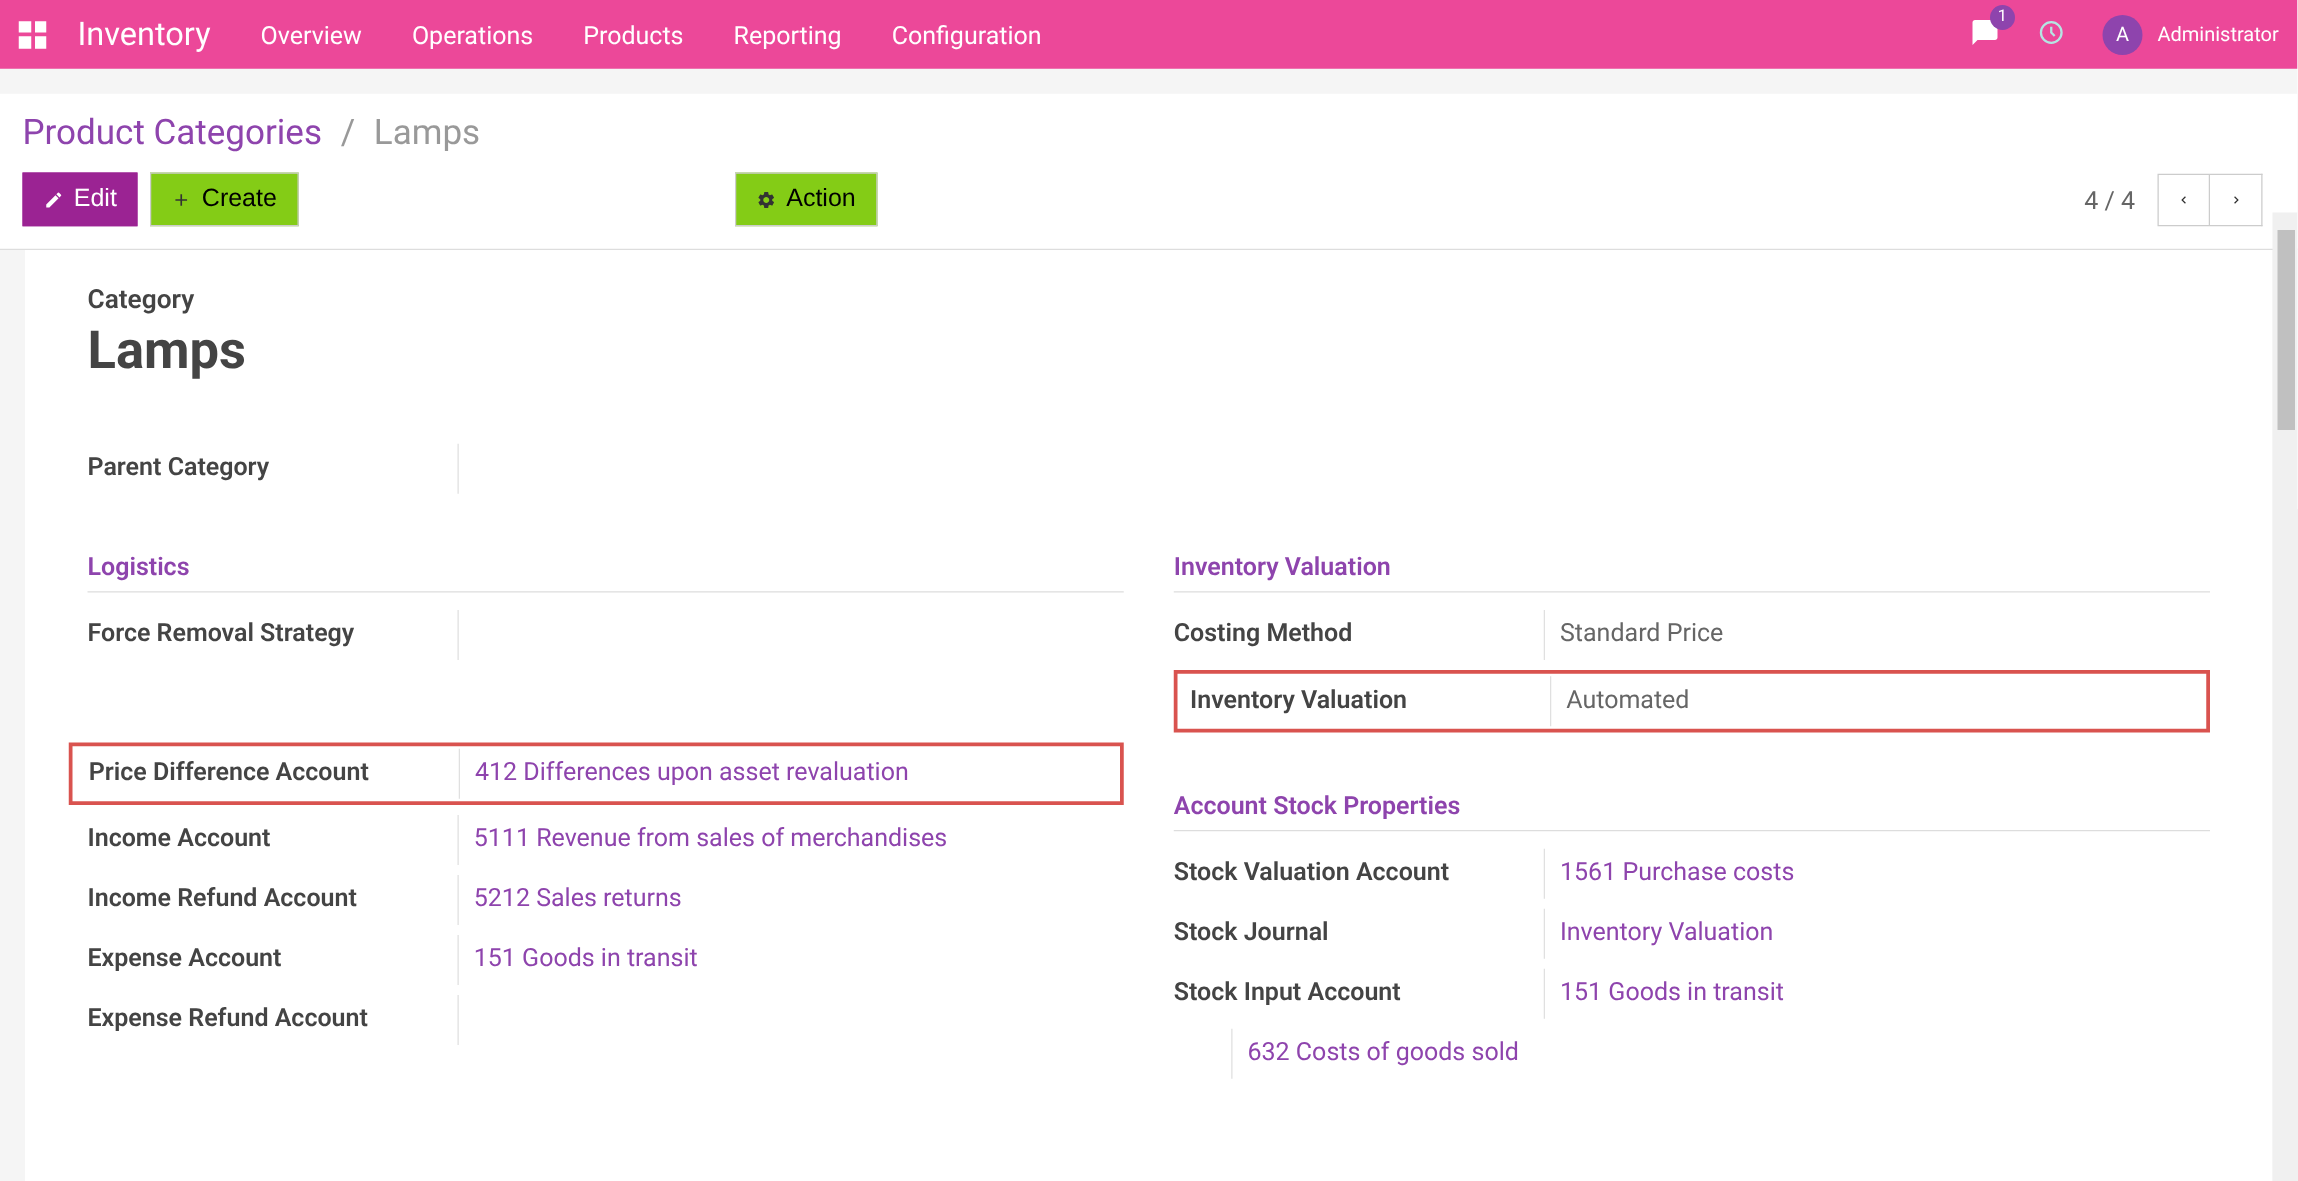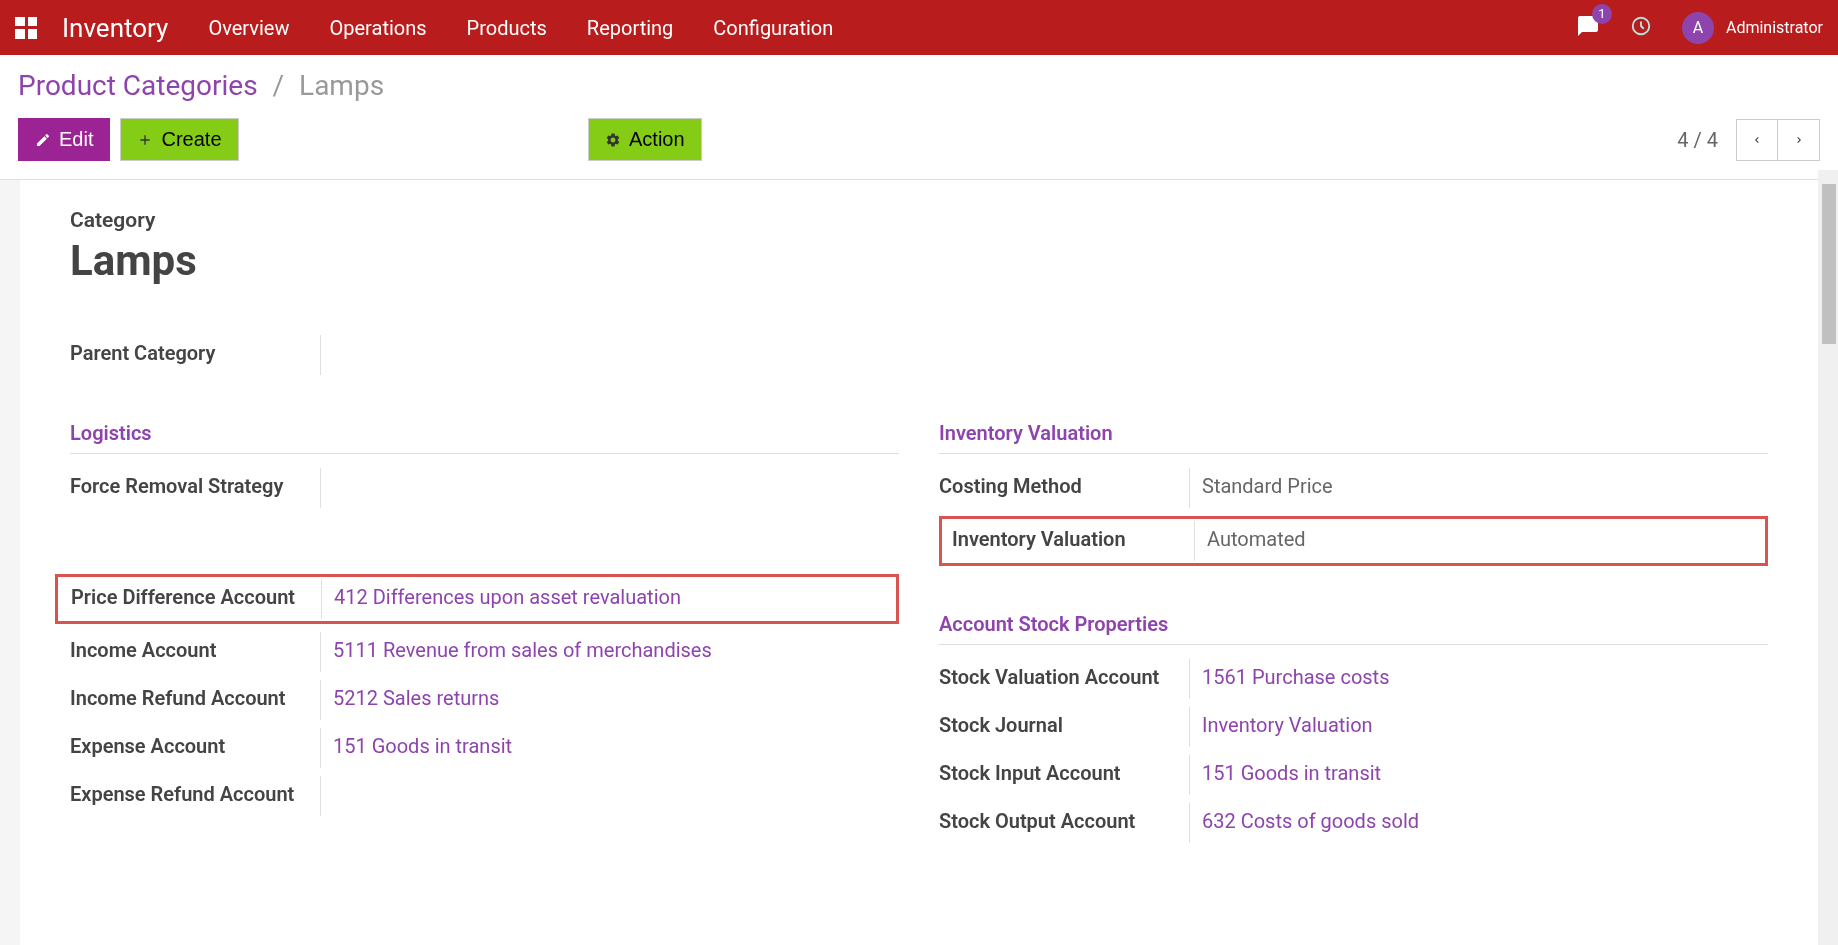--- a/index.html
+++ b/index.html
@@ -5,21 +5,21 @@
 * { margin: 0; padding: 0; box-sizing: border-box; }
 body {
   font-family: -apple-system, BlinkMacSystemFont, "Segoe UI", Roboto, "Helvetica Neue", Arial, sans-serif;
   background: #f5f5f5;
   width: 1838px;
   height: 945px;
   overflow: hidden;
   position: relative;
 }
 .topbar {
-  background: #b91c1c;
+  background: #ec4899;
   height: 55px;
   display: flex;
   align-items: center;
   padding: 0 15px;
   color: #fff;
 }
 .apps-icon {
   display: grid;
   grid-template-columns: repeat(2, 1fr);
   grid-template-rows: repeat(2, 1fr);
@@ -88,22 +88,23 @@
   background: #8e44ad;
   color: #fff;
   display: flex;
   align-items: center;
   justify-content: center;
   font-size: 16px;
 }
 .user-name { font-size: 16px; color: #fff; }
 .subheader {
   background: #fff;
-  padding: 14px 18px 18px 18px;
+  padding: 14px 28px 18px 18px;
   border-bottom: 1px solid #ddd;
+  margin-top: 20px;
 }
 .breadcrumb {
   font-size: 28px;
   margin-bottom: 16px;
 }
 .breadcrumb .bc-link { color: #8e44ad; cursor: pointer; }
 .breadcrumb .bc-sep { color: #999; margin: 0 8px; }
 .breadcrumb .bc-current { color: #999; }
 .toolbar {
   display: flex;
@@ -172,20 +173,21 @@
   width: 250px;
   flex-shrink: 0;
   padding-top: 6px;
 }
 .field-value {
   font-size: 20px;
   color: #666;
   padding: 6px 12px;
   border-left: 1px solid #e0e0e0;
   min-height: 40px;
+  margin-left: 46px;
 }
 .field-value.link { color: #8e44ad; cursor: pointer; }
 .section-header {
   font-size: 20px;
   font-weight: 600;
   color: #8e44ad;
   border-bottom: 1px solid #ddd;
   padding-bottom: 8px;
   margin-bottom: 14px;
   margin-top: 38px;
@@ -359,21 +361,20 @@
       </div>
       <div class="field-row">
         <div class="field-label">Stock Journal</div>
         <div class="field-value link">Inventory Valuation</div>
       </div>
       <div class="field-row">
         <div class="field-label">Stock Input Account</div>
         <div class="field-value link">151 Goods in transit</div>
       </div>
       <div class="field-row">
-        <div class="field-label">Stock Output Account</div>
         <div class="field-value link">632 Costs of goods sold</div>
       </div>
     </div>
   </div>
 </div>
 
 <div class="scrollbar-fake">
   <div class="scrollbar-thumb"></div>
 </div>
 

